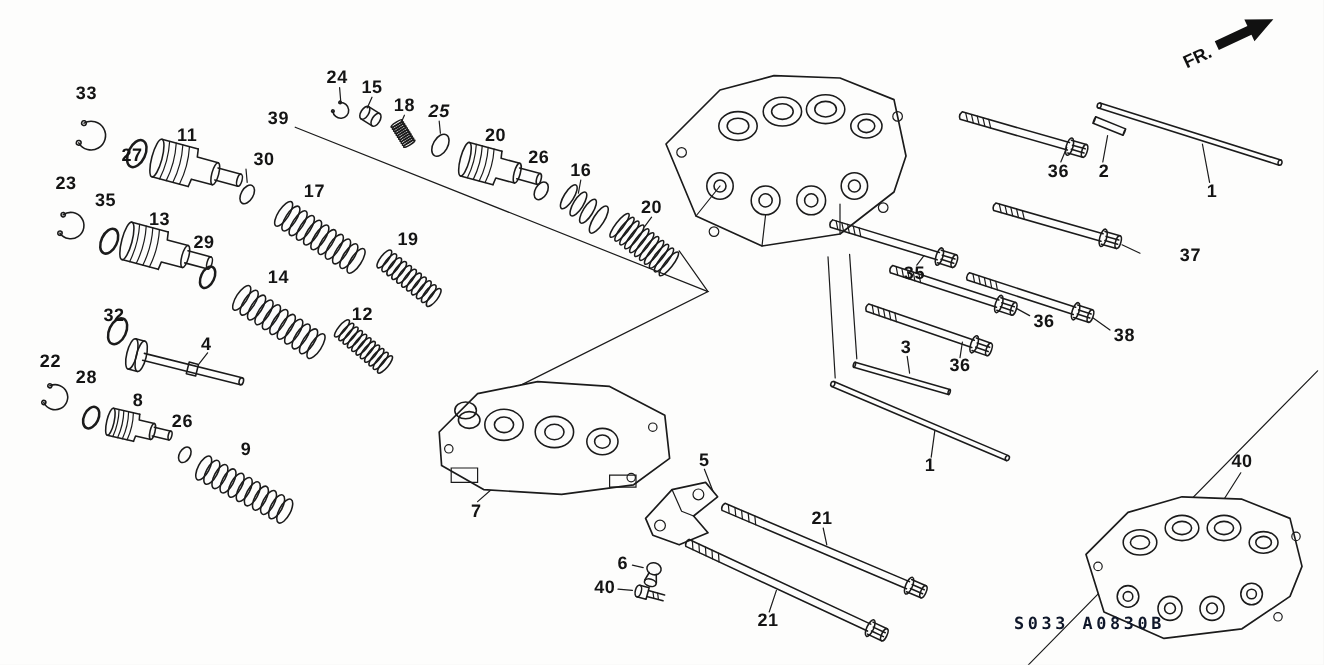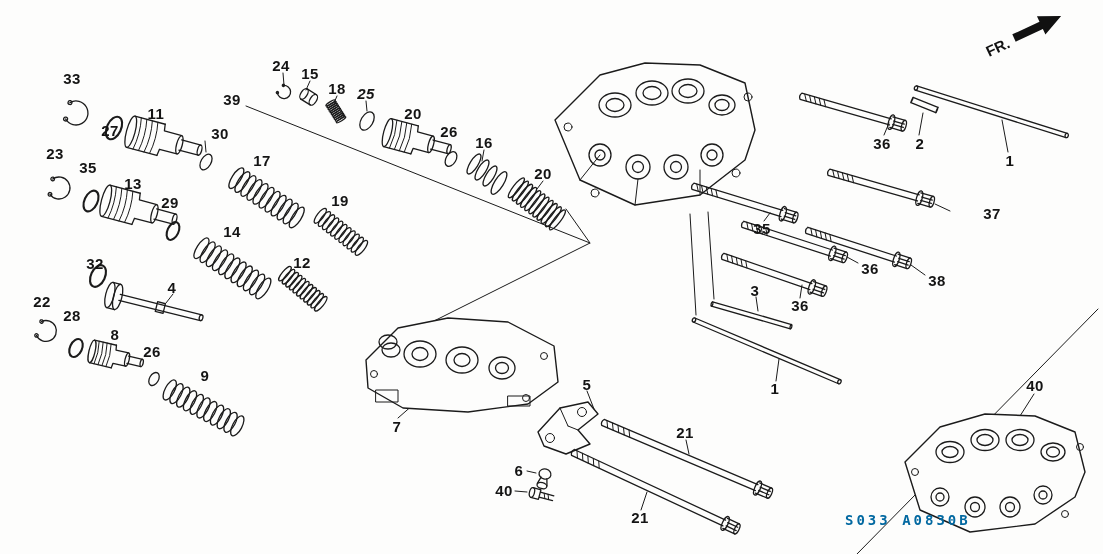--- a/index.html
+++ b/index.html
@@ -6,21 +6,21 @@
   body{background:#e8e8e8;font-family:"Liberation Sans",sans-serif;}
   #stage{position:relative;width:1103px;height:554px;background:#fdfdfc;overflow:hidden;}
   svg{position:absolute;left:0;top:0;}
   .ln{fill:none;stroke:#1b1b1b;stroke-width:1.3;stroke-linecap:round;stroke-linejoin:round;}
   .thin{fill:none;stroke:#1b1b1b;stroke-width:1;stroke-linecap:round;}
   .body{fill:#fdfdfc;stroke:#1b1b1b;stroke-width:1.4;stroke-linejoin:round;}
   .oring{fill:none;stroke:#1b1b1b;stroke-width:2.1;}
   .ring{fill:none;stroke:#1b1b1b;stroke-width:1.3;}
   .fill{fill:#111;stroke:none;}
   .plabel{position:absolute;transform:translate(-50%,-50%);font:600 15px "Liberation Sans",sans-serif;color:#141414;letter-spacing:.5px;}
-  #diagram-code{position:absolute;left:845px;top:512px;font:700 14px "DejaVu Sans Mono",monospace;letter-spacing:3px;color:#0369a1;white-space:pre;}
+  #diagram-code{position:absolute;left:845px;top:512px;font:700 14px "DejaVu Sans Mono",monospace;letter-spacing:3px;color:#0f172a;white-space:pre;}
   .frtext{font:700 15px "Liberation Sans",sans-serif;fill:#111;}
 </style>
 </head>
 <body>
 
 <div id="stage">
 
 <svg width="1103" height="554" viewBox="0 0 1103 554">
   <defs>
     <g id="coil">

